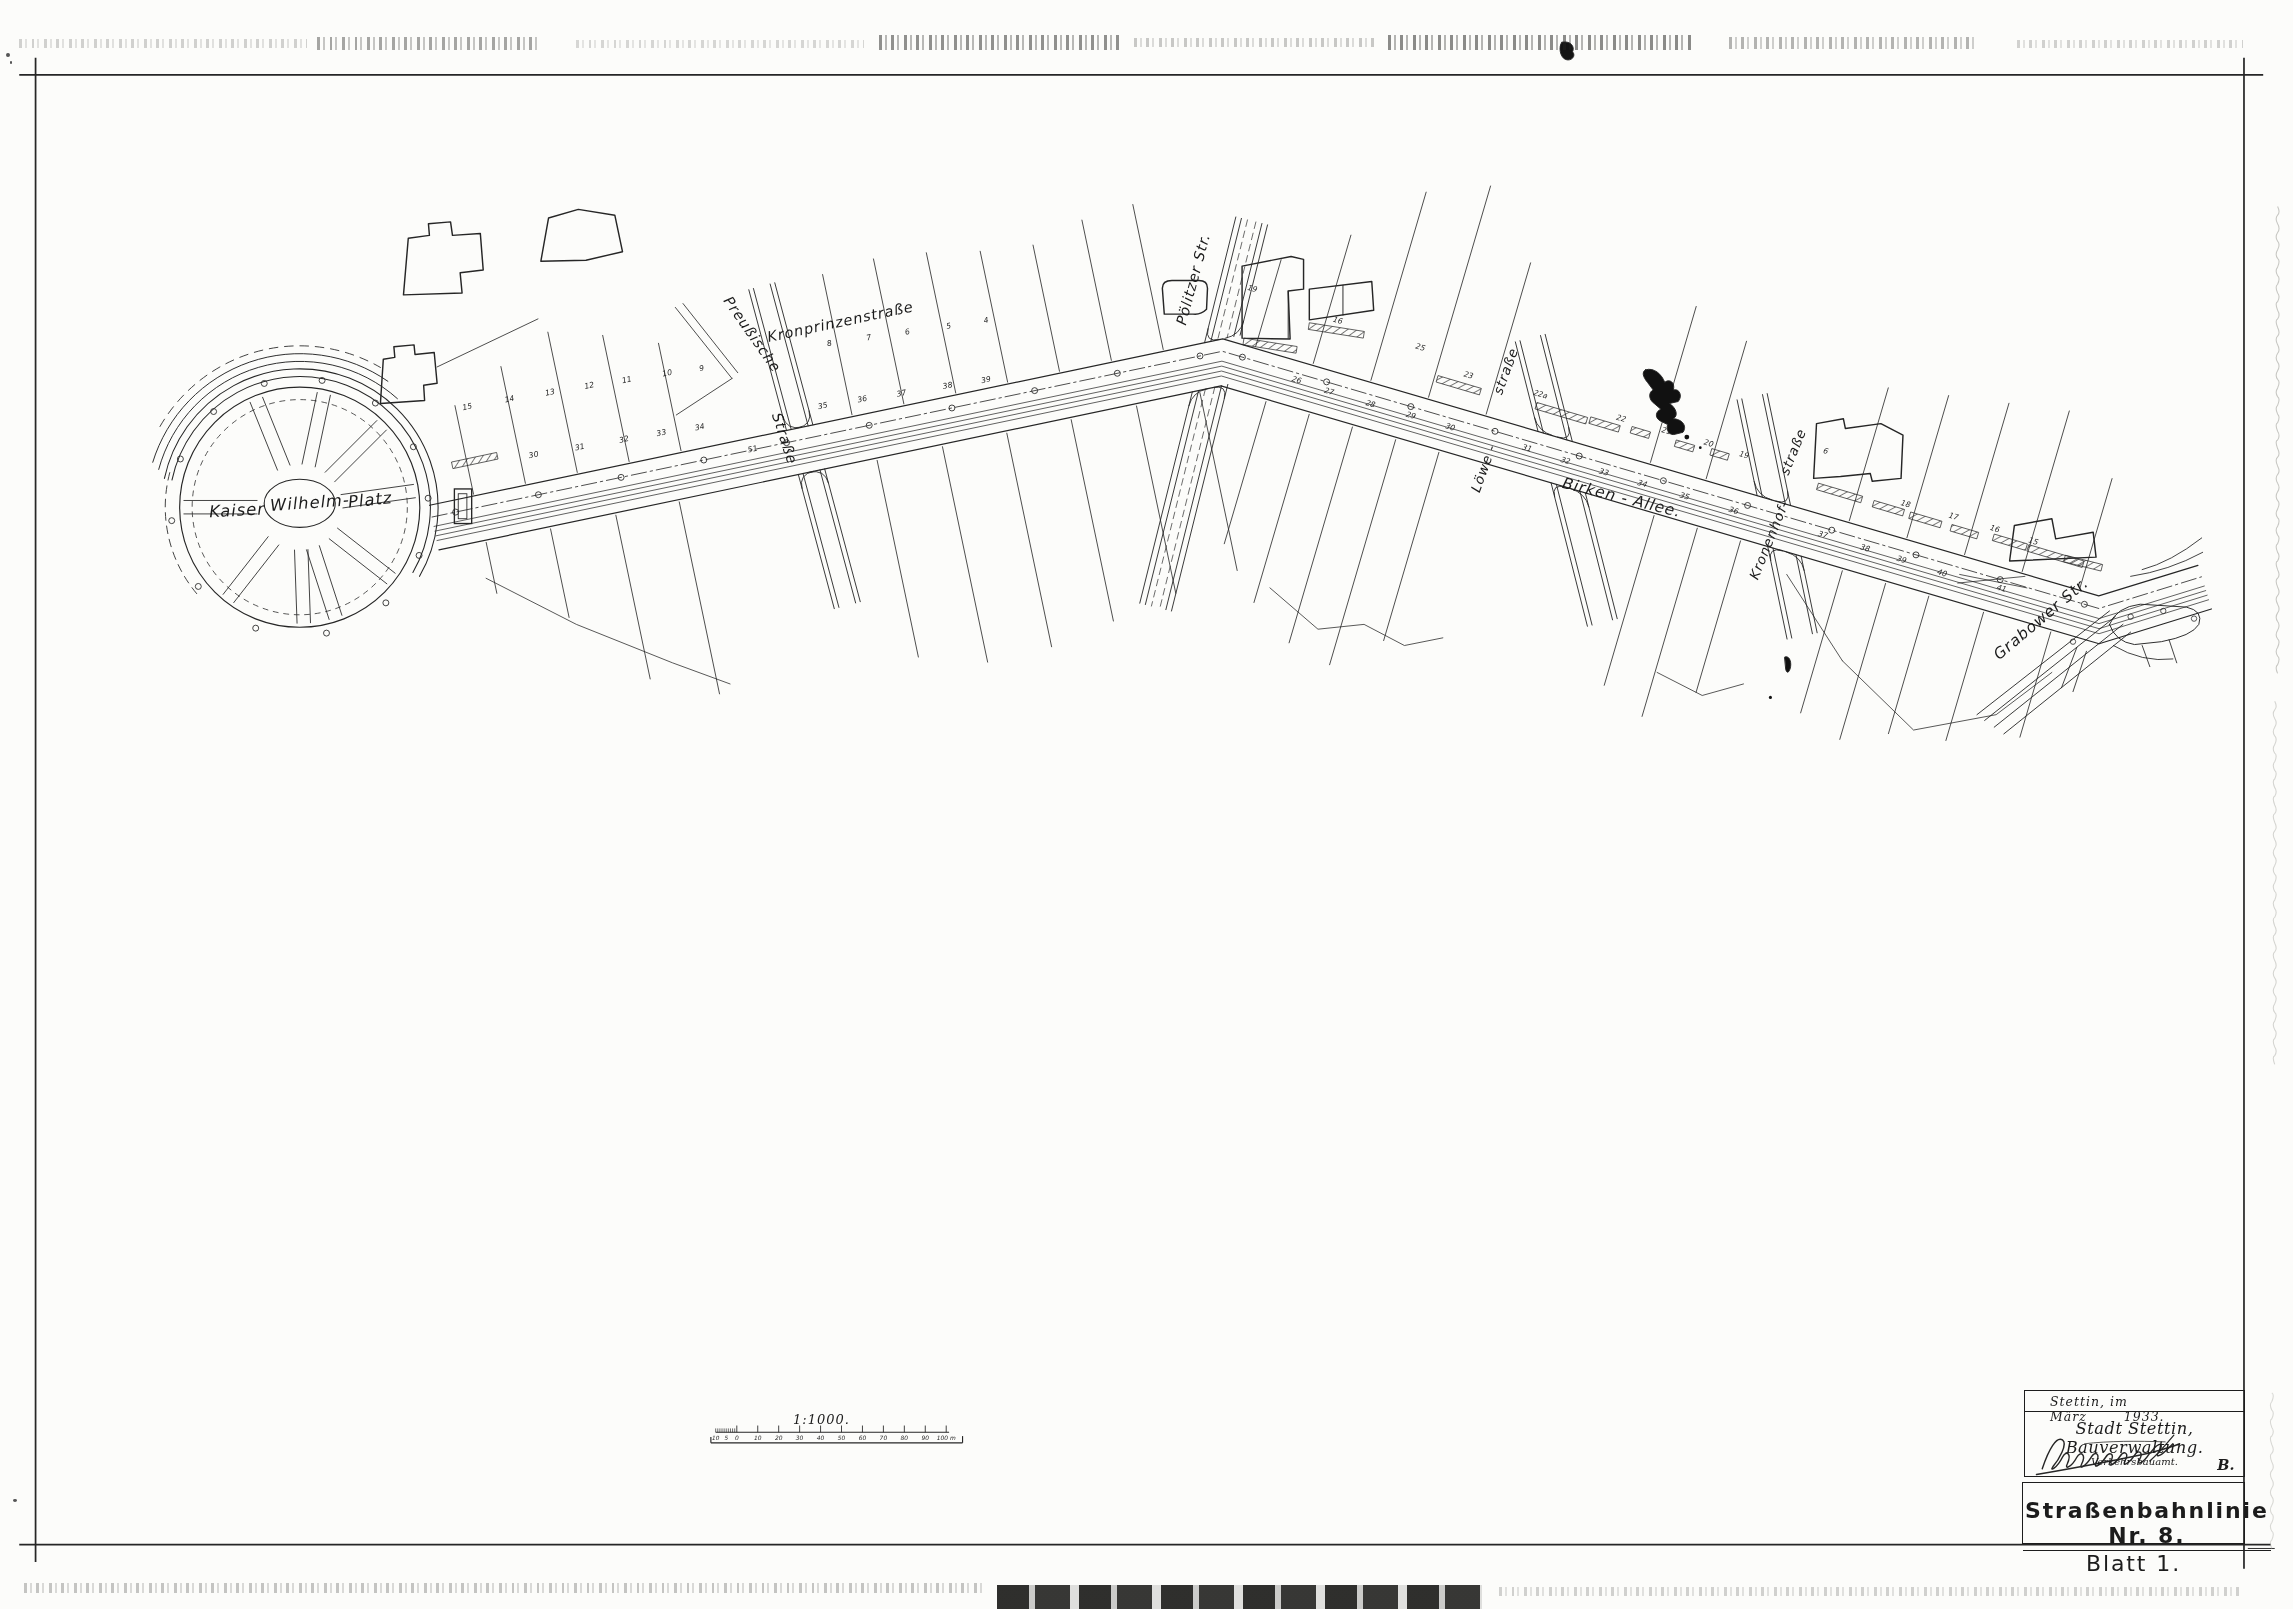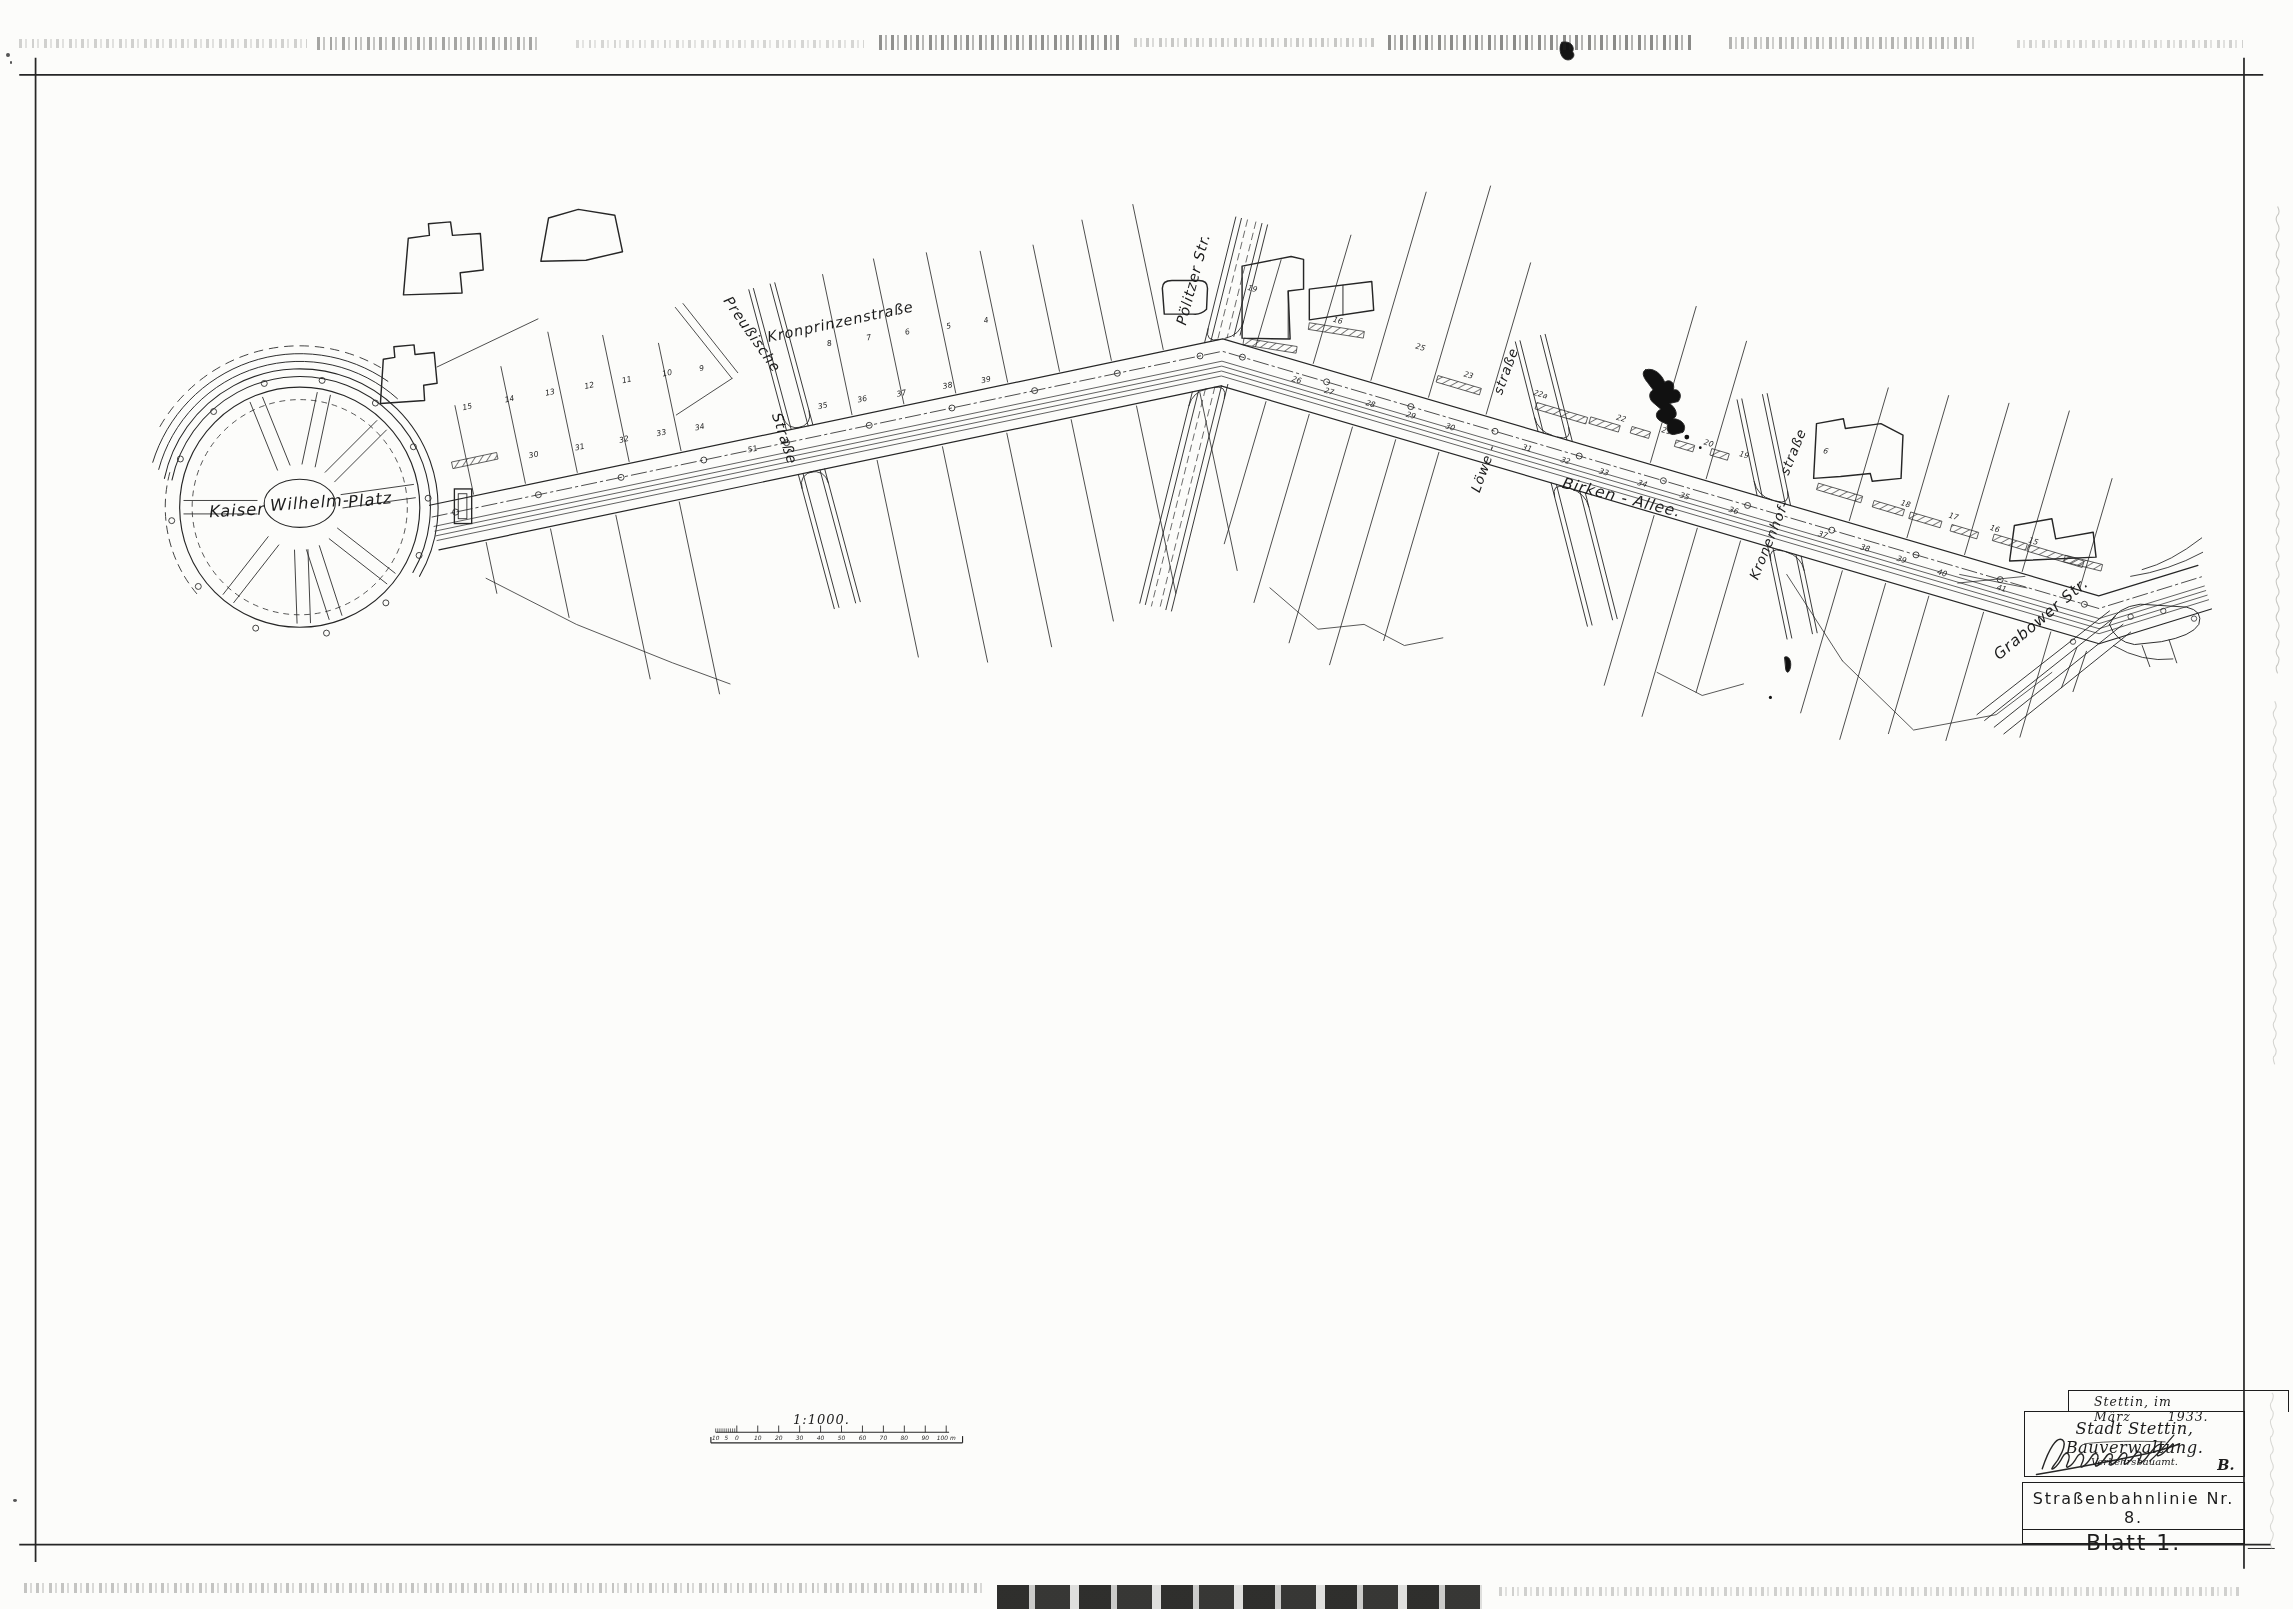--- a/index.html
+++ b/index.html
@@ -3,30 +3,30 @@
 <meta charset="utf-8">
 <style>
   html,body{margin:0;padding:0;}
   body{width:2293px;height:1609px;position:relative;background:#fcfcfa;overflow:hidden;
        font-family:"DejaVu Sans",sans-serif;color:#1c1c1c;}
   #map-svg{position:absolute;left:0;top:0;z-index:1;}
   .tb{position:absolute;z-index:3;box-sizing:border-box;background:transparent;}
   .tb-box{border:1.9px solid #1d1d1d;}
   .tb-date{left:2024px;top:1390px;width:221px;height:22px;border-bottom:none;
            font-family:"DejaVu Serif",serif;font-style:italic;font-size:12.5px;
-           padding:2.9px 0 0 25px;letter-spacing:1px;margin-left:44px;}
+           padding:2.9px 0 0 25px;letter-spacing:1px;}
   .tb-date .yr{margin-left:37px;}
   .tb-auth{left:2024px;top:1411px;width:221px;height:66px;text-align:center;}
   .tb-auth .l1{font-family:"DejaVu Serif",serif;font-style:italic;font-size:16.3px;margin-top:7px;letter-spacing:0.5px;}
   .tb-auth .l2{font-family:"DejaVu Serif",serif;font-style:italic;font-size:10px;margin-top:-1px;}
   .tb-auth .ini{position:absolute;right:9.6px;bottom:2.9px;font-family:"DejaVu Serif",serif;
                 font-style:italic;font-weight:bold;font-size:14.4px;}
   .tb-main{left:2022px;top:1482px;width:223px;height:62px;text-align:center;}
-  .tb-main .t1{display:inline-block;font-size:16px;font-weight:400;letter-spacing:1.9px;
-               border-bottom:1.9px solid #1d1d1d;padding:3.8px 1.9px 1.9px 1.9px;margin-top:2px;}
+  .tb-main .t1{display:inline-block;font-size:22px;font-weight:700;letter-spacing:1.9px;
+               border-bottom:1.9px solid #1d1d1d;padding:3.8px 1.9px 1.9px 1.9px;margin-top:11px;}
   .tb-main .t2{font-size:22px;letter-spacing:1.9px;margin-top:0;}
   .scale-label{position:absolute;left:788px;top:1412px;width:67px;z-index:3;text-align:center;
                font-family:"DejaVu Serif",serif;font-style:italic;font-size:13px;letter-spacing:1px;}
   .speck{position:absolute;z-index:4;background:repeating-linear-gradient(90deg,rgba(35,35,32,.8) 0 2.9px,transparent 2.9px 5.8px,rgba(35,35,32,.5) 5.8px 7.7px,transparent 7.7px 12.5px);}
   .film{position:absolute;z-index:4;background:repeating-linear-gradient(90deg,#1d1d1b 0 32px,rgba(40,40,38,.25) 32px 38px,#262624 38px 73px,rgba(40,40,38,.15) 73px 82px);}
   .dot-mark{position:absolute;z-index:4;background:#555;border-radius:50%;}
 </style>
 </head>
 <body>
 

